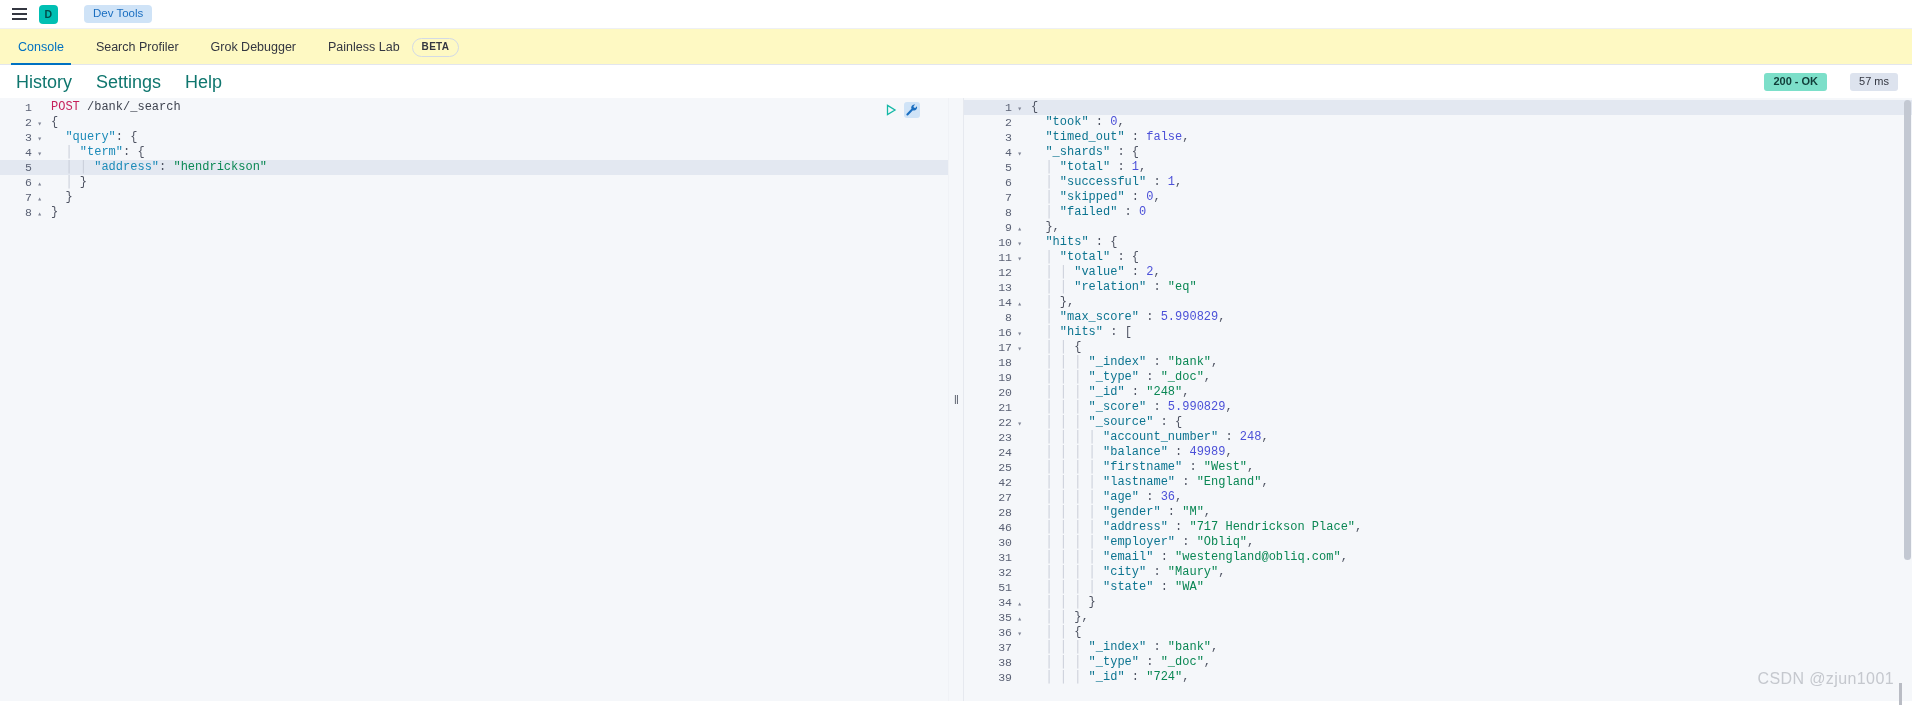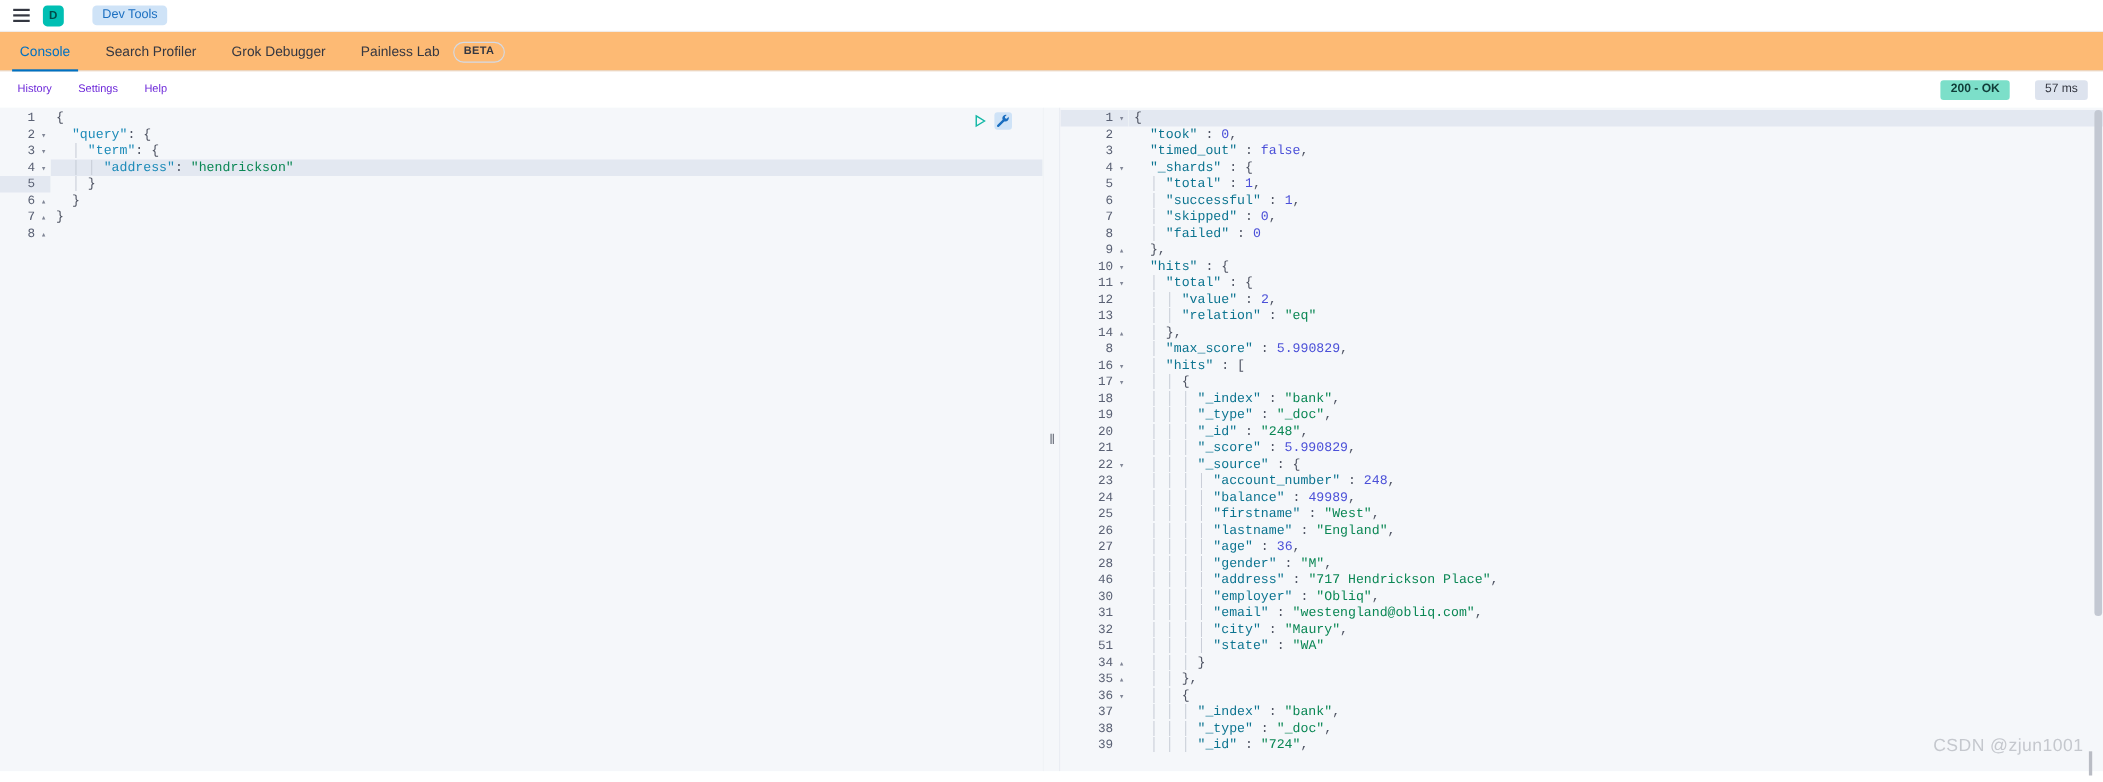--- a/index.html
+++ b/index.html
@@ -54,21 +54,21 @@
     line-height: 1;
   }
 
   
   .tabbar {
     height: 36px;
     display: flex;
     align-items: flex-end;
     border-bottom: 1px solid #e3e6ed;
     padding-left: 2px;
-    background: #fdba74;
+    background: #fef9c3;
     flex: 0 0 auto;
   }
   .tab {
     position: relative;
     font-size: 12.5px;
     color: #343741;
     padding: 0 16px 11px 16px;
     cursor: pointer;
     line-height: 1;
     white-space: nowrap;
@@ -98,22 +98,22 @@
   
   .subbar {
     height: 33px;
     display: flex;
     align-items: center;
     padding-left: 4px;
     background: #ffffff;
     flex: 0 0 auto;
   }
   .subbar-link {
-    font-size: 10px;
-    color: #6d28d9;
+    font-size: 18px;
+    color: #0f766e;
     padding: 0 12px;
     cursor: pointer;
     line-height: 1;
   }
   .subbar-spacer { flex: 1 1 auto; }
   .status-pill {
     font-size: 11px;
     padding: 3px 9px 4px 9px;
     border-radius: 3px;
     line-height: 1;
@@ -319,20 +319,21 @@
         <div class="gline"><span>1</span><span class="fold"></span></div>
         <div class="gline"><span>2</span><span class="fold">▾</span></div>
         <div class="gline"><span>3</span><span class="fold">▾</span></div>
         <div class="gline"><span>4</span><span class="fold">▾</span></div>
         <div class="gline active-ln"><span>5</span><span class="fold"></span></div>
         <div class="gline"><span>6</span><span class="fold">▴</span></div>
         <div class="gline"><span>7</span><span class="fold">▴</span></div>
         <div class="gline"><span>8</span><span class="fold">▴</span></div>
       </div>
     <div class="code">
+        <div class="cline"><span class="t-method">POST</span><span class="t-punct"> </span><span class="t-url">/bank/_search</span></div>
         <div class="cline"><span class="t-punct">{</span></div>
         <div class="cline"><span class="t-punct">  </span><span class="t-key">"query"</span><span class="t-punct">: {</span></div>
         <div class="cline"><span class="indent-guide">  │ </span><span class="t-key">"term"</span><span class="t-punct">: {</span></div>
         <div class="cline active-ln"><span class="indent-guide">  │ │ </span><span class="t-key">"address"</span><span class="t-punct">: </span><span class="t-str">"hendrickson"</span></div>
         <div class="cline"><span class="indent-guide">  │ </span><span class="t-punct">}</span></div>
         <div class="cline"><span class="t-punct">  }</span></div>
         <div class="cline"><span class="t-punct">}</span></div>
       </div>
   </div>
 
@@ -360,21 +361,21 @@
         <div class="gline"><span>16</span><span class="fold">▾</span></div>
         <div class="gline"><span>17</span><span class="fold">▾</span></div>
         <div class="gline"><span>18</span><span class="fold"></span></div>
         <div class="gline"><span>19</span><span class="fold"></span></div>
         <div class="gline"><span>20</span><span class="fold"></span></div>
         <div class="gline"><span>21</span><span class="fold"></span></div>
         <div class="gline"><span>22</span><span class="fold">▾</span></div>
         <div class="gline"><span>23</span><span class="fold"></span></div>
         <div class="gline"><span>24</span><span class="fold"></span></div>
         <div class="gline"><span>25</span><span class="fold"></span></div>
-        <div class="gline"><span>26</span><span class="fold"></span></div>
+        <div class="gline"><span>42</span><span class="fold"></span></div>
         <div class="gline"><span>27</span><span class="fold"></span></div>
         <div class="gline"><span>28</span><span class="fold"></span></div>
         <div class="gline"><span>46</span><span class="fold"></span></div>
         <div class="gline"><span>30</span><span class="fold"></span></div>
         <div class="gline"><span>31</span><span class="fold"></span></div>
         <div class="gline"><span>32</span><span class="fold"></span></div>
         <div class="gline"><span>51</span><span class="fold"></span></div>
         <div class="gline"><span>34</span><span class="fold">▴</span></div>
         <div class="gline"><span>35</span><span class="fold">▴</span></div>
         <div class="gline"><span>36</span><span class="fold">▾</span></div>

